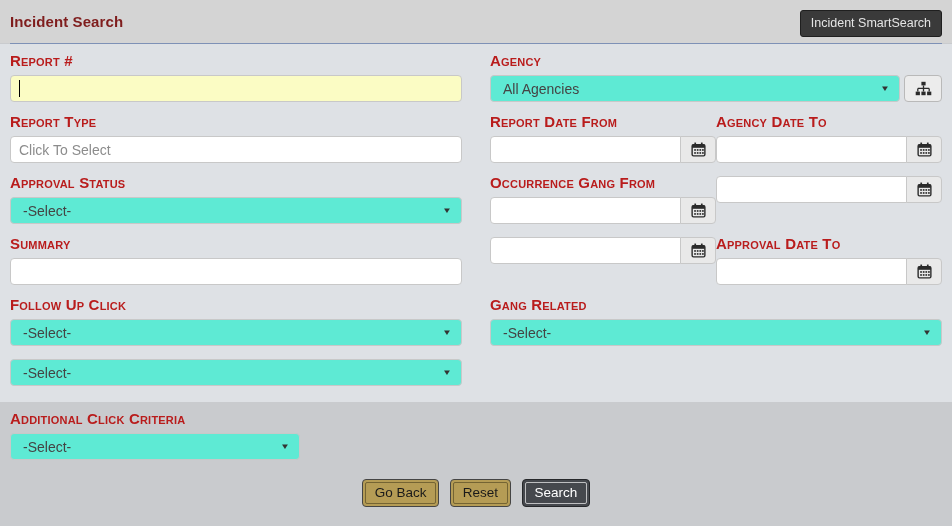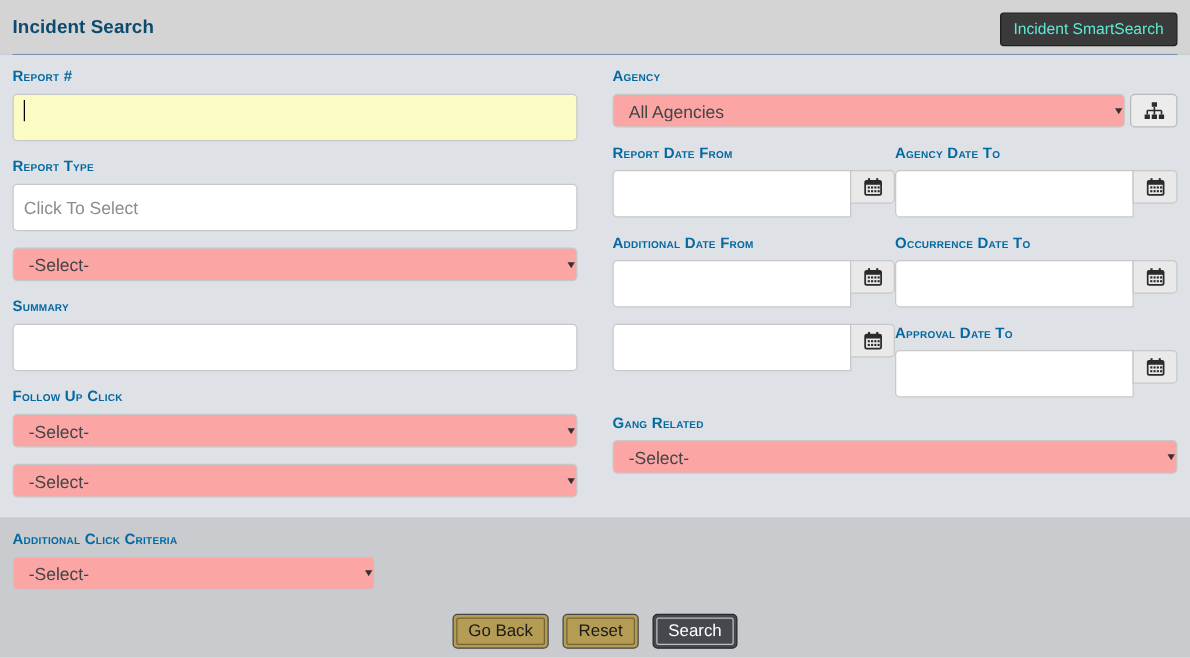--- a/index.html
+++ b/index.html
@@ -12,31 +12,31 @@
 
   
   .header {
     background:#d4d4d4;
     height:43px;
     position:relative;
   }
   .page-title {
     font-size:15px;
     font-weight:bold;
-    color:#0c4a6e;
+    color:#7f1d1d;
     padding:13px 0 0 10px;
     letter-spacing:0.1px;
   }
   .smartsearch-btn {
     position:absolute;
     top:10px; right:10px;
     background:#3a3a3a;
     border:1px solid #1f1f1f;
     border-radius:3px;
-    color:#5eead4;
+    color:#e5e5e5;
     font-family:"Liberation Sans", sans-serif;
     font-size:12.5px;
     padding:5px 10px 6px;
     cursor:pointer;
   }
   .divider {
     height:1px;
     background:#7e91b6;
     margin:0 10px;
   }
@@ -48,32 +48,32 @@
     display:grid;
     grid-template-columns:452px 452px;
     column-gap:28px;
     align-items:start;
   }
   .col { width:452px; }
 
   .field { margin-bottom:13px; }
   .field-label {
     display:block;
-    font-size:12px;
+    font-size:15px;
     font-weight:bold;
     font-variant:small-caps;
-    color:#0369a1;
+    color:#b91c1c;
     line-height:14px;
     margin-bottom:7px;
     letter-spacing:0.2px;
   }
 
   .text-input {
     width:100%;
-    height:38px;
+    height:27px;
     border:1px solid #c8c8c8;
     border-radius:4px;
     background:#fff;
     font-family:"Liberation Sans", sans-serif;
     font-size:14px;
     color:#555;
     padding:0 8px;
     outline:none;
   }
   .text-input.muted { color:#8c8c8c; }
@@ -86,24 +86,24 @@
     width:1px; height:17px;
     background:#000;
     animation:blink 1s step-end infinite;
   }
   @keyframes blink { 0%,49%{opacity:1} 50%,100%{opacity:0} }
 
   .select {
     height:27px;
     border:1px solid #c8c8c8;
     border-radius:4px;
-    background:#fca5a5;
+    background:#5eead4;
     display:flex;
     align-items:center;
-    padding:0 0 0 12px;
+    padding:0 10px 0 12px;
     cursor:pointer;
     position:relative;
   }
   .select-value {
     font-size:14px;
     color:#444;
     flex:1;
     white-space:nowrap;
     overflow:hidden;
   }
@@ -221,20 +221,21 @@
         <div class="caret"></div>
       </div>
     </div>
 
     <div class="field">
       <span class="field-label">Report Type</span>
       <input type="text" class="text-input muted" readonly="" value="Click To Select" style="">
     </div>
 
     <div class="field">
+      <span class="field-label">Approval Status</span>
       <div class="select">
         <span class="select-value">-Select-</span>
         <span class="select-arrow">▼</span>
       </div>
     </div>
 
     <div class="field">
       <span class="field-label">Summary</span>
       <input type="text" class="text-input" value="" style="">
     </div>
@@ -332,47 +333,46 @@
               </span>
             </button>
           </div>
         </div>
       </div>
     </div>
 
     <div class="field">
       <div class="pair-row">
         <div class="half">
-          <span class="field-label">Additional Date From</span>
-          <div class="input-group">
-            <input type="text" class="text-input" value="" style="">
-            <button class="cal-btn">
-              <span>
-                <svg width="15" height="15" viewBox="0 0 16 16">
-                  <rect x="1.2" y="2.8" width="13.6" height="12" rx="1.4" fill="none" stroke="#2b2b2b" stroke-width="1.5"></rect>
-                  <rect x="1.2" y="2.8" width="13.6" height="3.4" fill="#2b2b2b"></rect>
-                  <rect x="3.6" y="0.6" width="1.8" height="3.4" fill="#2b2b2b"></rect>
-                  <rect x="10.6" y="0.6" width="1.8" height="3.4" fill="#2b2b2b"></rect>
-                  <g fill="#2b2b2b">
-                    <rect x="3.4" y="7.6" width="1.8" height="1.8"></rect>
-                      <rect x="6.2" y="7.6" width="1.8" height="1.8"></rect>
-                      <rect x="9.0" y="7.6" width="1.8" height="1.8"></rect>
-                      <rect x="11.8" y="7.6" width="1.8" height="1.8"></rect>
-                    <rect x="3.4" y="10.8" width="1.8" height="1.8"></rect>
-                      <rect x="6.2" y="10.8" width="1.8" height="1.8"></rect>
-                      <rect x="9.0" y="10.8" width="1.8" height="1.8"></rect>
-                      <rect x="11.8" y="10.8" width="1.8" height="1.8"></rect>
-                  </g>
-                </svg>
-              </span>
-            </button>
-          </div>
-        </div>
-        <div class="half">
-          <span class="field-label">Occurrence Date To</span>
+          <span class="field-label">Occurrence Gang From</span>
+          <div class="input-group">
+            <input type="text" class="text-input" value="" style="">
+            <button class="cal-btn">
+              <span>
+                <svg width="15" height="15" viewBox="0 0 16 16">
+                  <rect x="1.2" y="2.8" width="13.6" height="12" rx="1.4" fill="none" stroke="#2b2b2b" stroke-width="1.5"></rect>
+                  <rect x="1.2" y="2.8" width="13.6" height="3.4" fill="#2b2b2b"></rect>
+                  <rect x="3.6" y="0.6" width="1.8" height="3.4" fill="#2b2b2b"></rect>
+                  <rect x="10.6" y="0.6" width="1.8" height="3.4" fill="#2b2b2b"></rect>
+                  <g fill="#2b2b2b">
+                    <rect x="3.4" y="7.6" width="1.8" height="1.8"></rect>
+                      <rect x="6.2" y="7.6" width="1.8" height="1.8"></rect>
+                      <rect x="9.0" y="7.6" width="1.8" height="1.8"></rect>
+                      <rect x="11.8" y="7.6" width="1.8" height="1.8"></rect>
+                    <rect x="3.4" y="10.8" width="1.8" height="1.8"></rect>
+                      <rect x="6.2" y="10.8" width="1.8" height="1.8"></rect>
+                      <rect x="9.0" y="10.8" width="1.8" height="1.8"></rect>
+                      <rect x="11.8" y="10.8" width="1.8" height="1.8"></rect>
+                  </g>
+                </svg>
+              </span>
+            </button>
+          </div>
+        </div>
+        <div class="half">
           <div class="input-group">
             <input type="text" class="text-input" value="" style="">
             <button class="cal-btn">
               <span>
                 <svg width="15" height="15" viewBox="0 0 16 16">
                   <rect x="1.2" y="2.8" width="13.6" height="12" rx="1.4" fill="none" stroke="#2b2b2b" stroke-width="1.5"></rect>
                   <rect x="1.2" y="2.8" width="13.6" height="3.4" fill="#2b2b2b"></rect>
                   <rect x="3.6" y="0.6" width="1.8" height="3.4" fill="#2b2b2b"></rect>
                   <rect x="10.6" y="0.6" width="1.8" height="3.4" fill="#2b2b2b"></rect>
                   <g fill="#2b2b2b">

